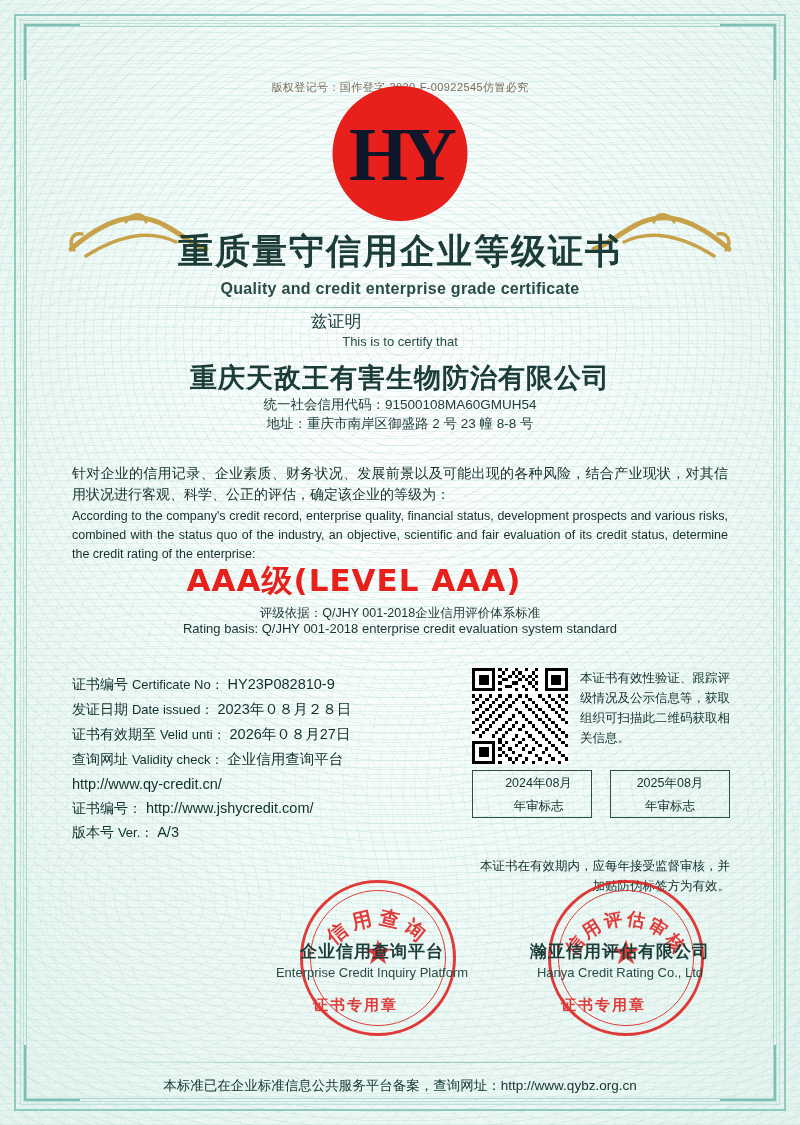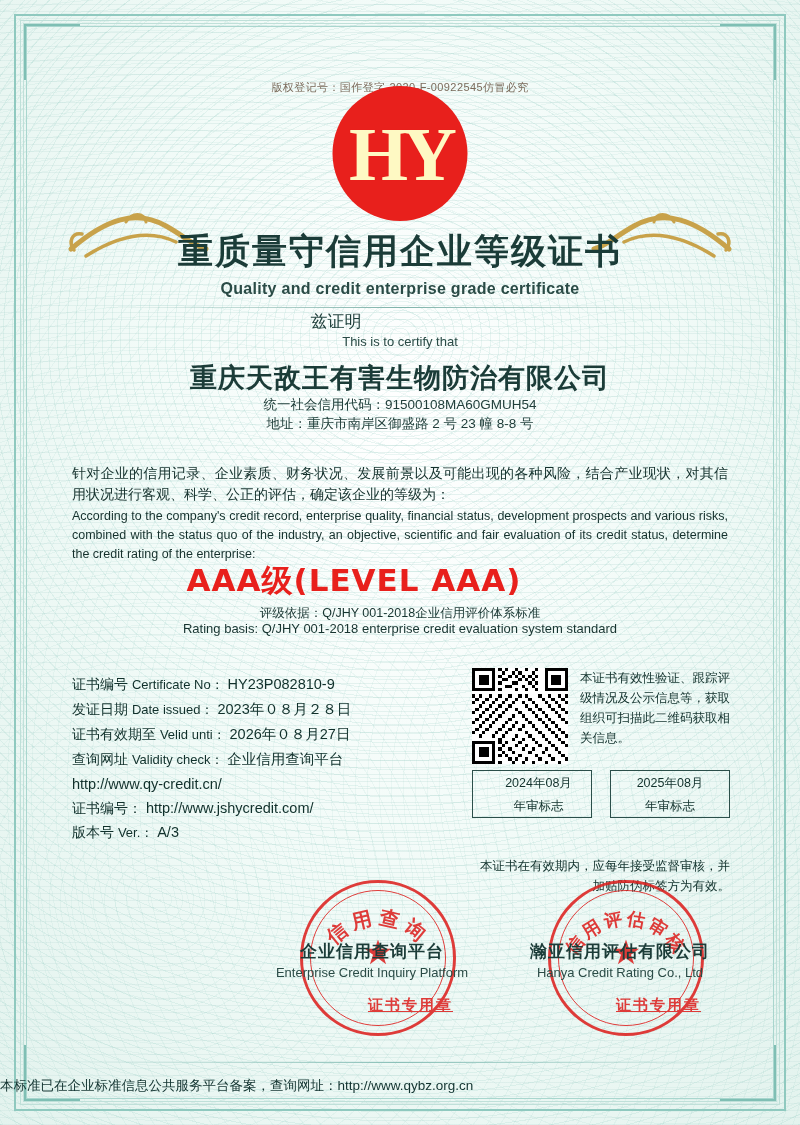--- a/index.html
+++ b/index.html
@@ -56,21 +56,21 @@
 
   
   .logo-wrap{position:absolute;top:86px;left:0;width:800px;height:140px;}
   .logo-circle{
     position:absolute;left:50%;top:0;transform:translateX(-50%);
     width:135px;height:135px;border-radius:50%;
     background:#e8201c;
     display:flex;align-items:center;justify-content:center;
   }
   .logo-mark{
-    font-size:76px;font-weight:bold;color:#fef9c3;
+    font-size:76px;font-weight:bold;color:#0f172a;
     font-family:"Liberation Serif", serif;
     letter-spacing:-6px;line-height:1;
     text-shadow:0 0 1px #e8201c;
   }
   .flourish{
     position:absolute;top:118px;width:230px;height:70px;
   }
   .flourish.left{left:66px;}
   .flourish.right{right:66px;}
 
@@ -181,38 +181,38 @@
     position:absolute;inset:7px;border-radius:50%;border:1px solid #dd2220;
   }
   .stamp .star{
     position:absolute;left:50%;top:46%;transform:translate(-50%,-50%);
     color:#dd2220;font-size:34px;line-height:1;
   }
   .stamp .arc{
     position:absolute;left:0;top:0;width:150px;height:150px;
   }
   .stamp .bottom-txt{
-    position:absolute;left:4px;right:0;bottom:18px;text-align:right;
-    color:#dd2220;font-size:15px;font-weight:bold;letter-spacing:2px;text-decoration:underline;
+    position:absolute;left:10px;right:0;bottom:18px;text-align:left;
+    color:#dd2220;font-size:15px;font-weight:bold;letter-spacing:2px;
   }
 
   .org{
     position:absolute;top:940px;width:300px;text-align:center;
   }
   .org.left{left:222px;}
   .org.right{left:470px;}
   .org .cn{font-size:17px;color:#1b3c38;font-weight:bold;letter-spacing:1px;}
   .org .en{font-size:13px;color:#2a4b46;margin-top:2px;}
 
   .footer-line{
     position:absolute;bottom:62px;left:60px;width:680px;height:1px;
     background:linear-gradient(to right,rgba(140,190,182,0),#8ac0b8,rgba(140,190,182,0));
   }
   .footer{
-    position:absolute;bottom:30px;left:0;width:800px;text-align:left;
+    position:absolute;bottom:30px;left:0;width:800px;text-align:center;
     font-size:13.5px;color:#123330;
   }
 </style>
 </head>
 <body>
 
 <div class="cert">
   <div class="wave-overlay"></div>
   <div class="border-outer"></div>
   <div class="border-deco"></div>

